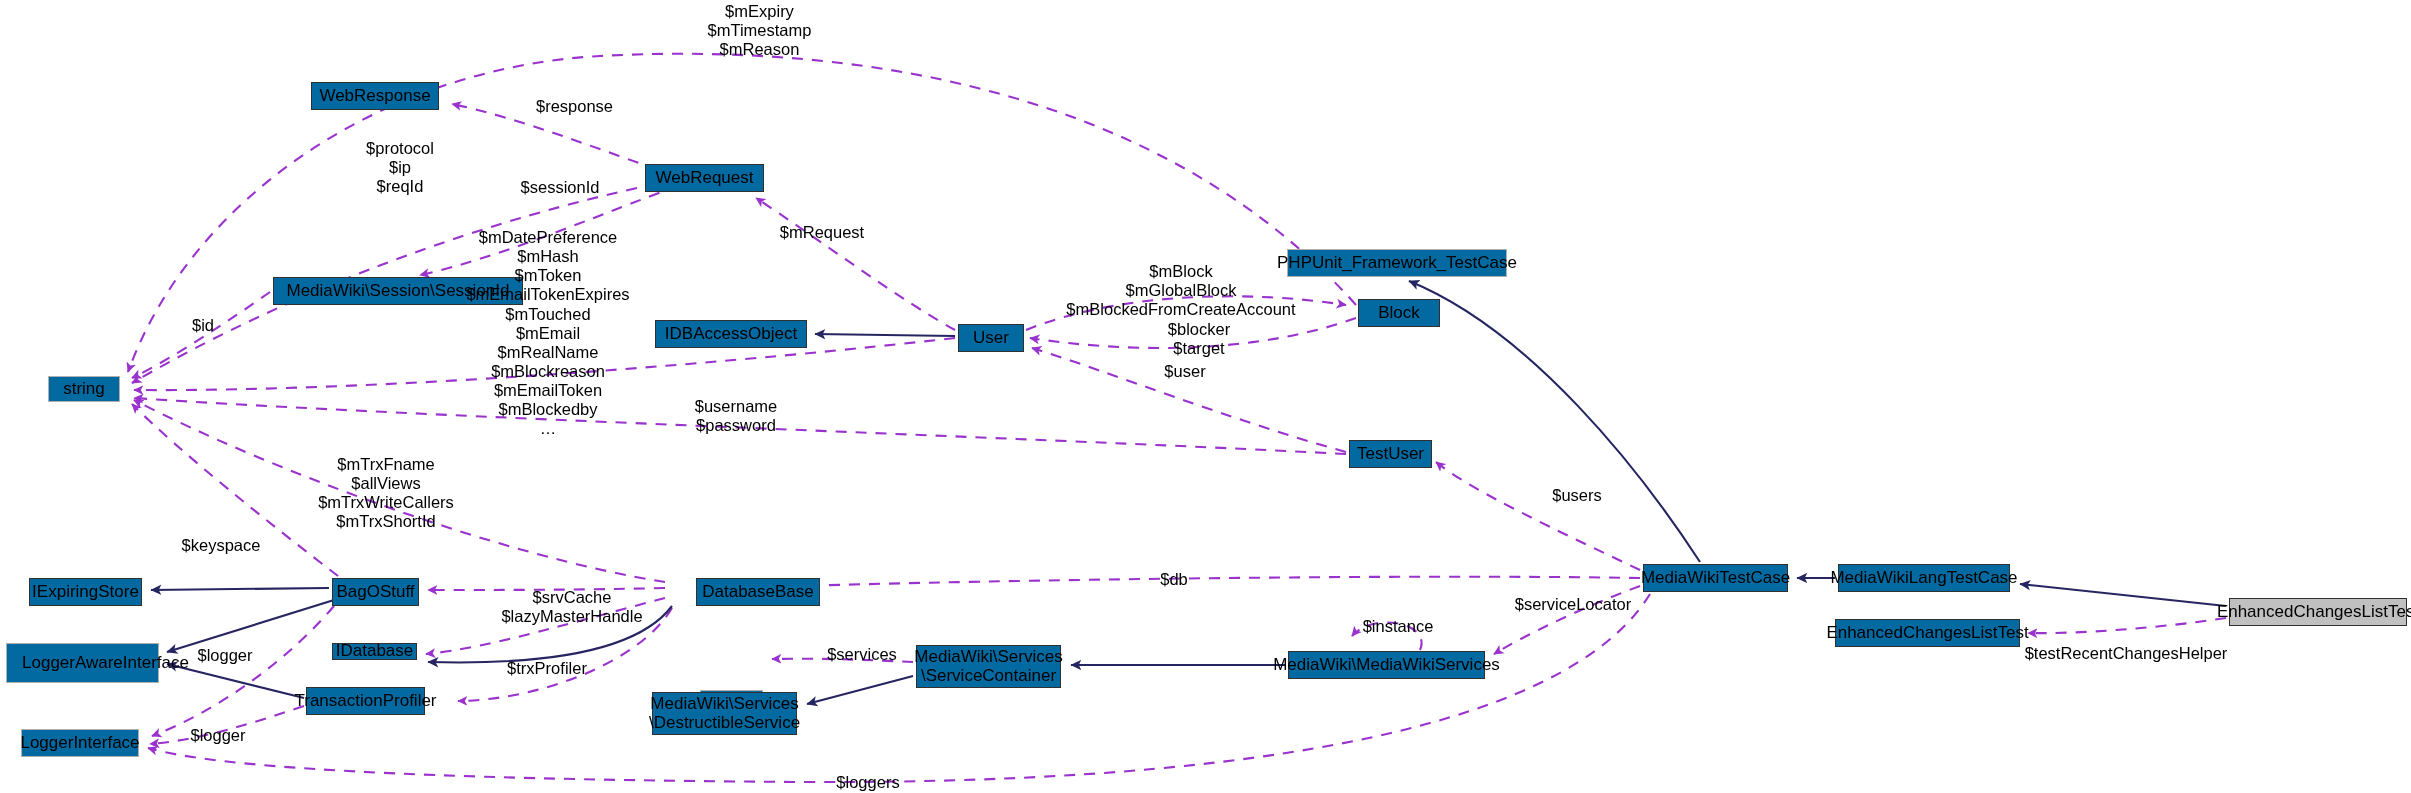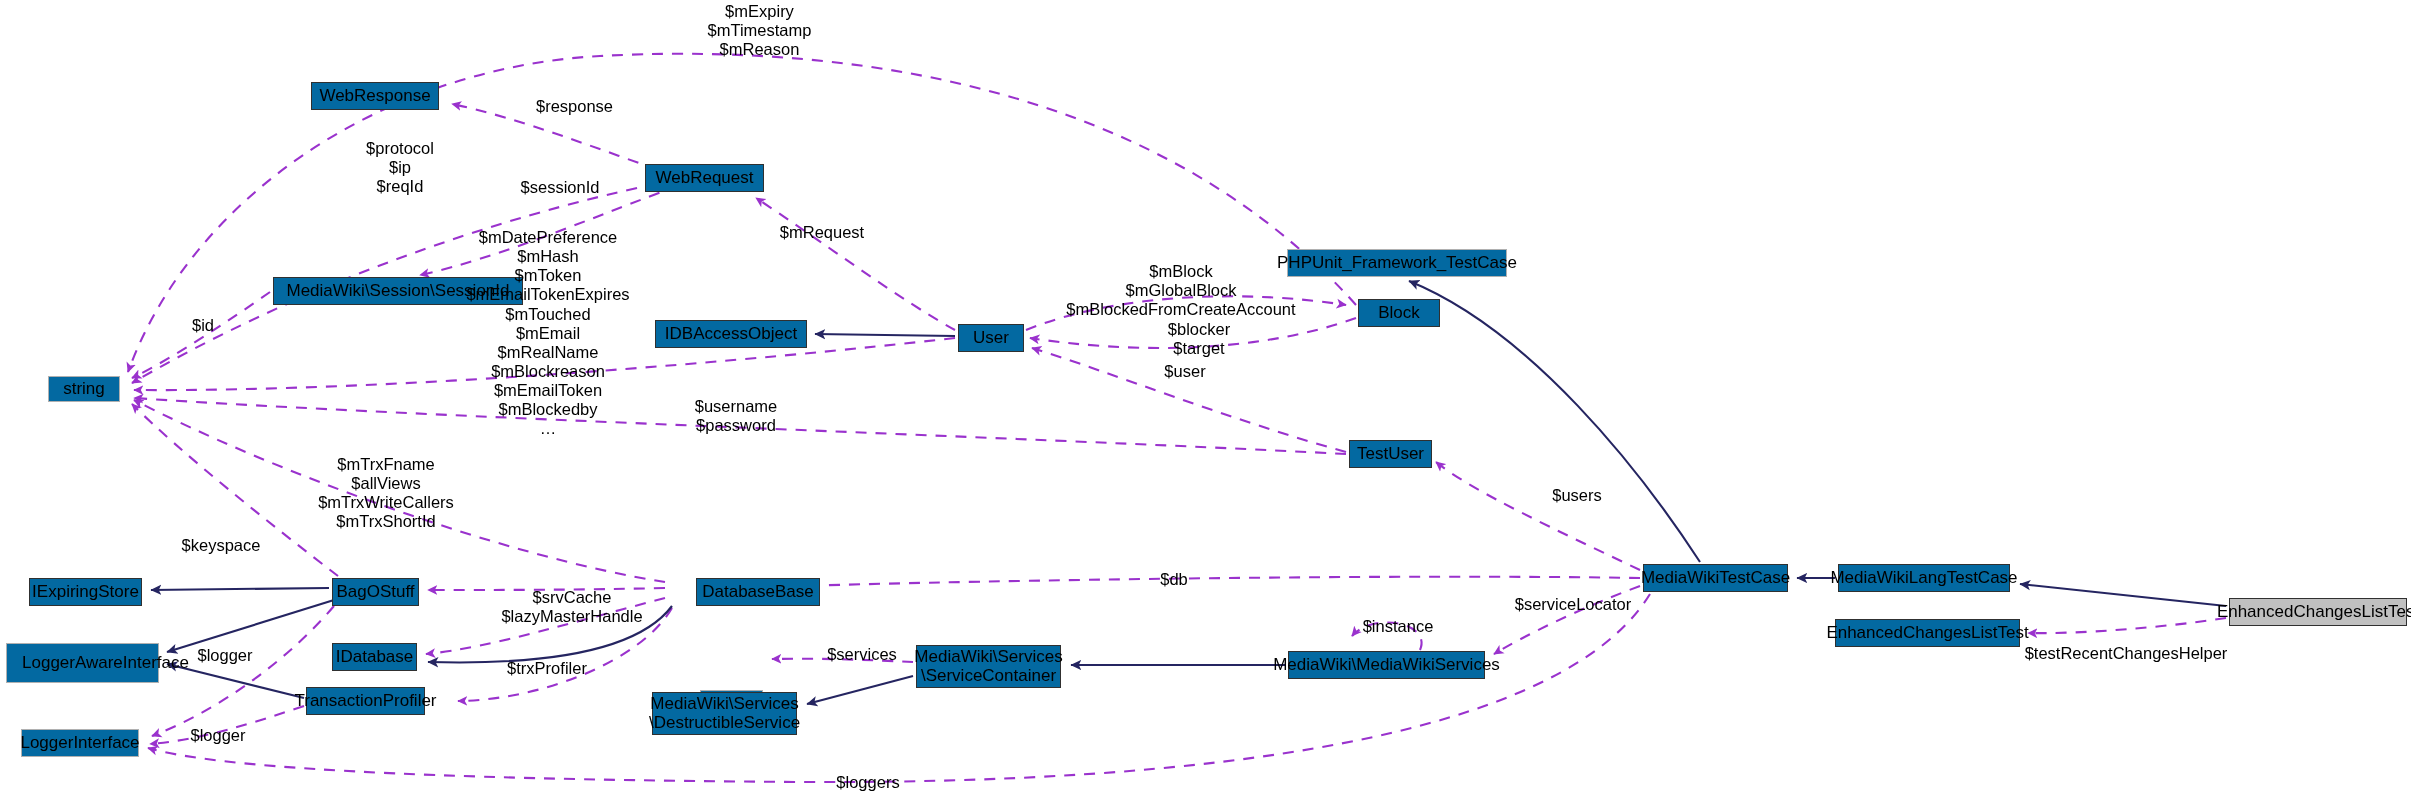--- a/index.html
+++ b/index.html
@@ -153,21 +153,21 @@
       <div class="node solid" style="left: 273px; top: 277px; width: 250px; height: 28px;">MediaWiki\Session\SessionId</div>
       <div class="node solid" style="left: 655px; top: 320px; width: 152px; height: 28px;">IDBAccessObject</div>
       <div class="node solid" style="left: 958px; top: 324px; width: 66px; height: 28px;">User</div>
       <div class="node solid" style="left: 1358px; top: 299px; width: 82px; height: 28px;">Block</div>
       <div class="node thin" style="left: 1287px; top: 249px; width: 220px; height: 28px;">PHPUnit_Framework_TestCase</div>
       <div class="node solid" style="left: 1349px; top: 440px; width: 83px; height: 28px;">TestUser</div>
       <div class="node solid" style="left: 29px; top: 578px; width: 113px; height: 28px;">IExpiringStore</div>
       <div class="node solid" style="left: 332px; top: 578px; width: 87px; height: 28px;">BagOStuff</div>
       <div class="node solid" style="left: 668px; top: 578px; width: 124px; height: 28px; margin-left: 28px;">DatabaseBase</div>
       <div class="node thin" style="left: 6px; top: 643px; width: 153px; height: 40px; padding-left: 46px;">LoggerAwareInterface</div>
-      <div class="node solid" style="left: 332px; top: 643px; width: 85px; height: 28px;">IDatabase</div>
+      <div class="node solid" style="left: 332px; top: 643px; width: 85px; height: 17px;">IDatabase</div>
       <div class="node thin" style="left: 700px; top: 646px; width: 63px; height: 26px; margin-top: 44px;">object</div>
       <div class="node solid" style="left: 916px; top: 645px; width: 145px; height: 43px;">MediaWiki\Services
 \ServiceContainer</div>
       <div class="node solid" style="left: 1288px; top: 651px; width: 197px; height: 28px;">MediaWiki\MediaWikiServices</div>
       <div class="node solid" style="left: 306px; top: 687px; width: 119px; height: 28px;">TransactionProfiler</div>
       <div class="node solid" style="left: 652px; top: 692px; width: 145px; height: 43px;">MediaWiki\Services
 \DestructibleService</div>
       <div class="node thin" style="left: 21px; top: 729px; width: 118px; height: 28px;">LoggerInterface</div>
       <div class="node solid" style="left: 1643px; top: 564px; width: 145px; height: 28px;">MediaWikiTestCase</div>
       <div class="node solid" style="left: 1838px; top: 564px; width: 172px; height: 28px;">MediaWikiLangTestCase</div>

